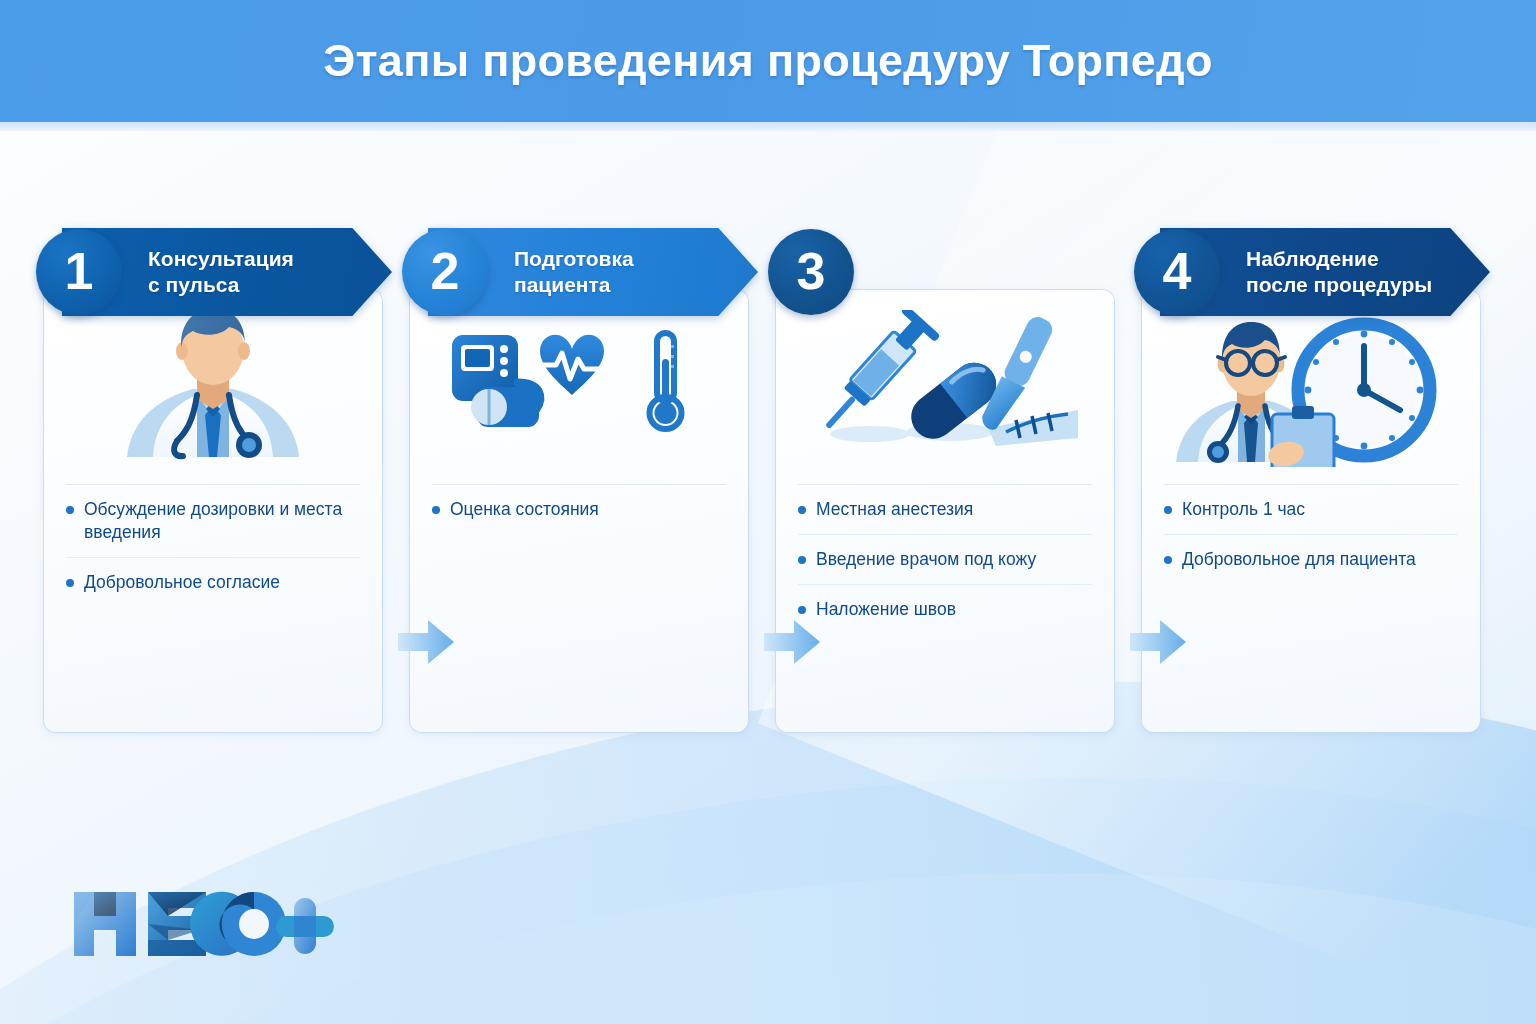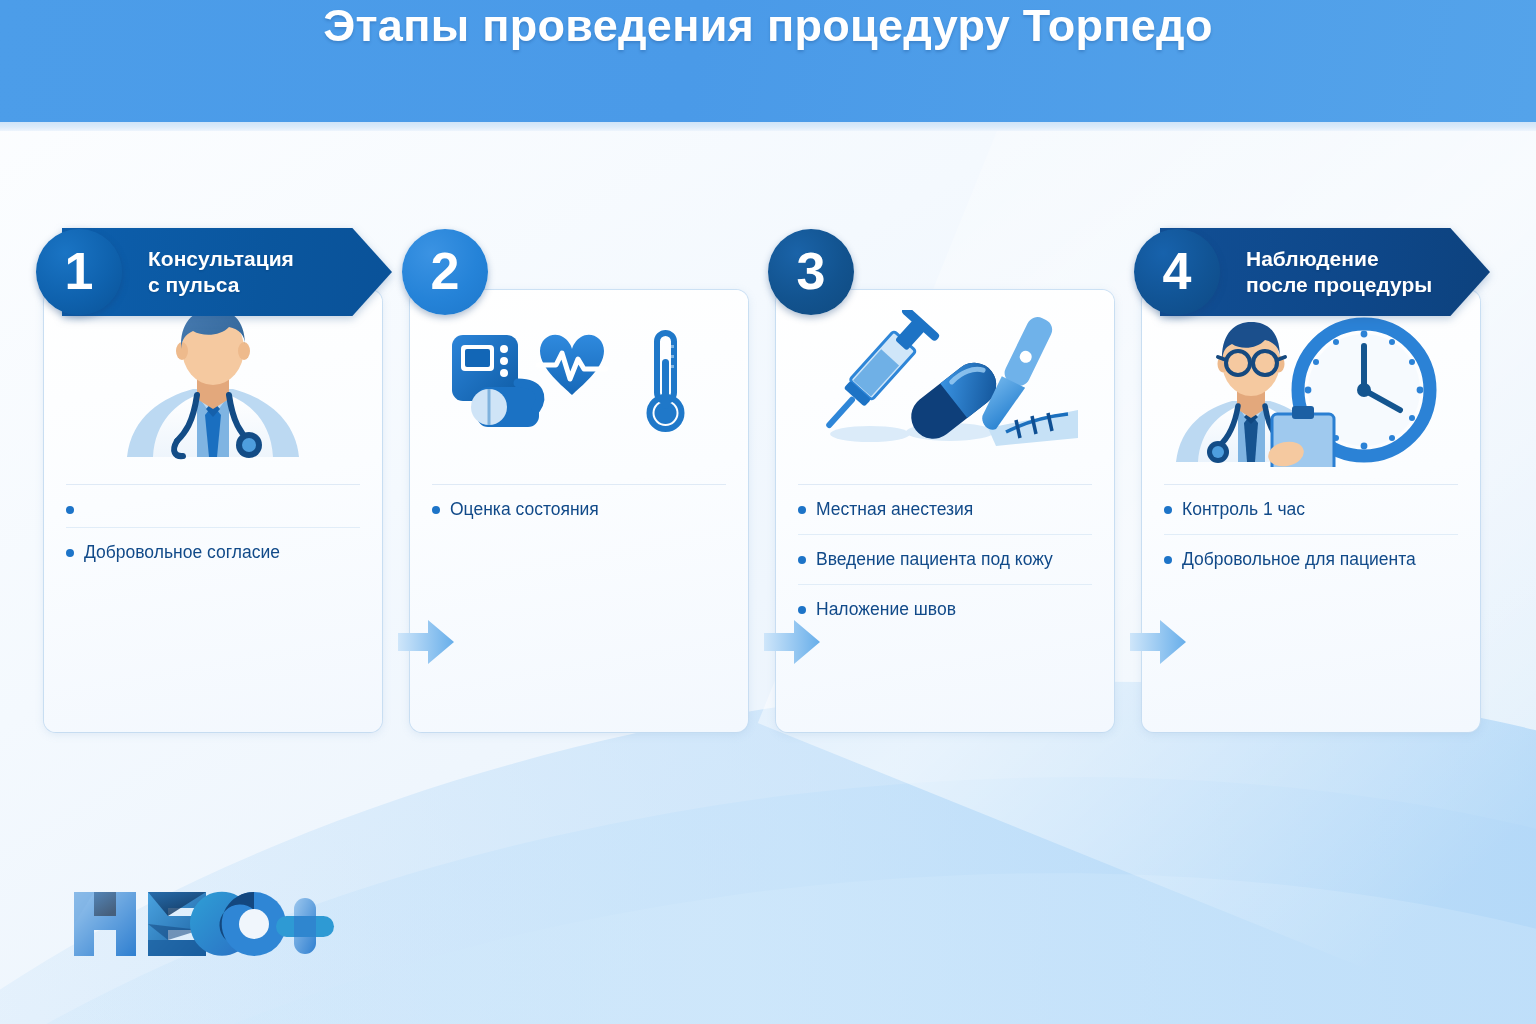--- a/index.html
+++ b/index.html
@@ -55,21 +55,21 @@
     transform: rotate(22deg);
   }
 
   
   .header {
     position: absolute;
     left: 0; top: 0;
     width: 1536px; height: 122px;
     background: linear-gradient(100deg, #4c9de9 0%, #4a9ae8 45%, #54a3ea 100%);
     display: flex;
-    align-items: flex-start;
+    align-items: center;
     justify-content: center;
     z-index: 5;
   }
   .header-title {
     color: #ffffff;
     font-size: 45px;
     font-weight: bold;
     letter-spacing: 0.3px;
     text-shadow: 0 2px 3px rgba(20,70,130,0.28);
     white-space: nowrap;
@@ -291,31 +291,39 @@
           <path d="M136 90 C140 118 148 128 156 136" stroke="#134c86" stroke-width="6" fill="none" stroke-linecap="round"></path>
           <path d="M84 136 C78 146 82 152 90 151" stroke="#134c86" stroke-width="6" fill="none" stroke-linecap="round"></path>
           <circle cx="156" cy="140" r="13" fill="#134c86"></circle>
           <circle cx="156" cy="140" r="7" fill="#4e9ede"></circle>
         </svg>
       </div>
 
       <div class="bullets">
         <div class="bullet">
           <span class="dot"></span>
+          <span class="bullet-text">Обсуждение дозировки и места введения</span>
         </div>
         <div class="bullet">
           <span class="dot"></span>
           <span class="bullet-text">Добровольное согласие</span>
         </div>
       </div>
     </div>
 
     <div class="card card-2 c2">
       <div class="card-body"></div>
 
+      <div class="ribbon">
+        <div class="ribbon-shape"></div>
+        <div class="ribbon-label">
+          <div>Подготовка</div>
+          <div>пациента</div>
+        </div>
+      </div>
       <div class="badge">
         <span class="badge-num">2</span>
       </div>
 
       <div class="illus">
         <svg width="270" height="120" viewBox="0 0 270 120">
           <defs>
             <linearGradient id="bp" x1="0" y1="0" x2="1" y2="1">
               <stop offset="0" stop-color="#2b84d9"></stop>
                 <stop offset="1" stop-color="#0f5ca5"></stop>
@@ -411,21 +419,21 @@
         </svg>
       </div>
 
       <div class="bullets">
         <div class="bullet">
           <span class="dot"></span>
           <span class="bullet-text">Местная анестезия</span>
         </div>
         <div class="bullet">
           <span class="dot"></span>
-          <span class="bullet-text">Введение пациента под кожу</span>
+          <span class="bullet-text">Введение врачом под кожу</span>
         </div>
         <div class="bullet">
           <span class="dot"></span>
           <span class="bullet-text">Наложение швов</span>
         </div>
       </div>
     </div>
 
     <div class="card card-4 c4">
       <div class="card-body"></div>

